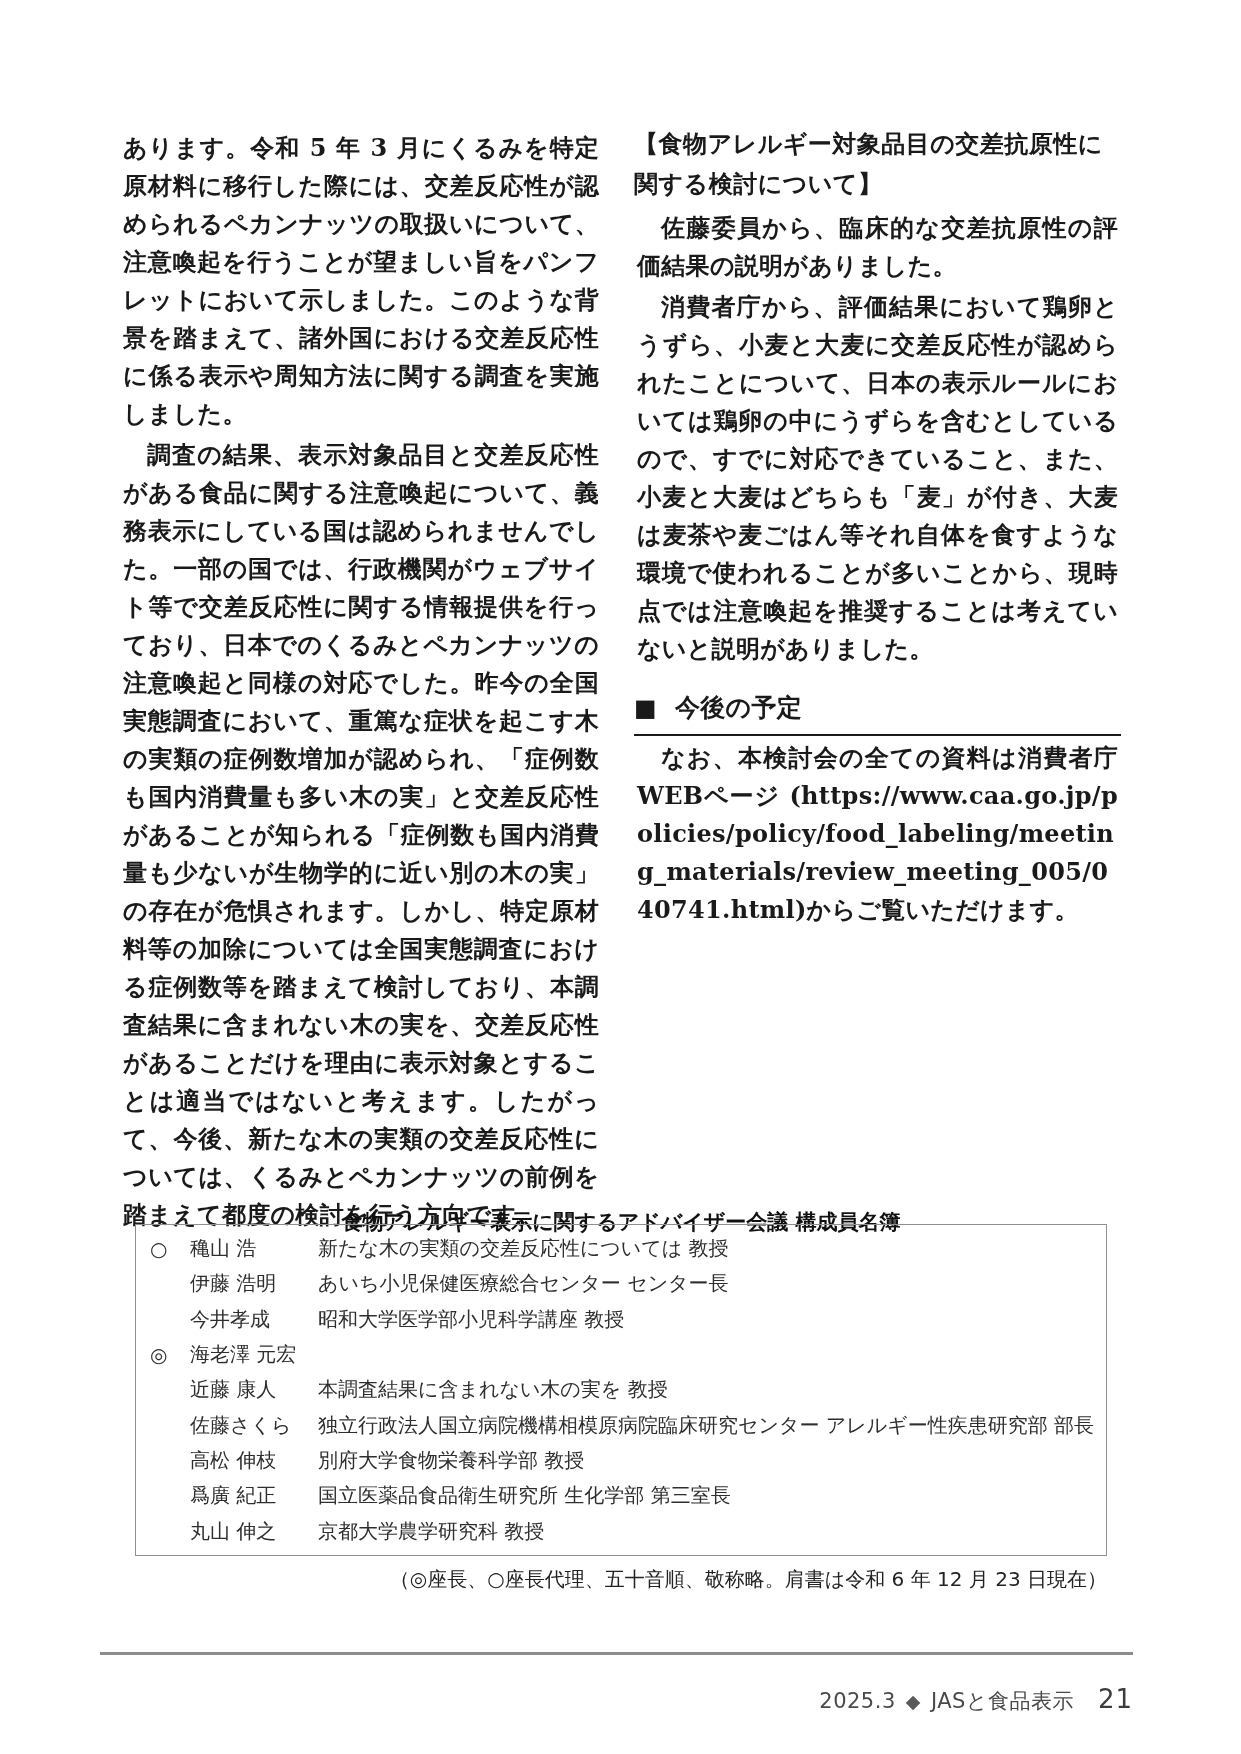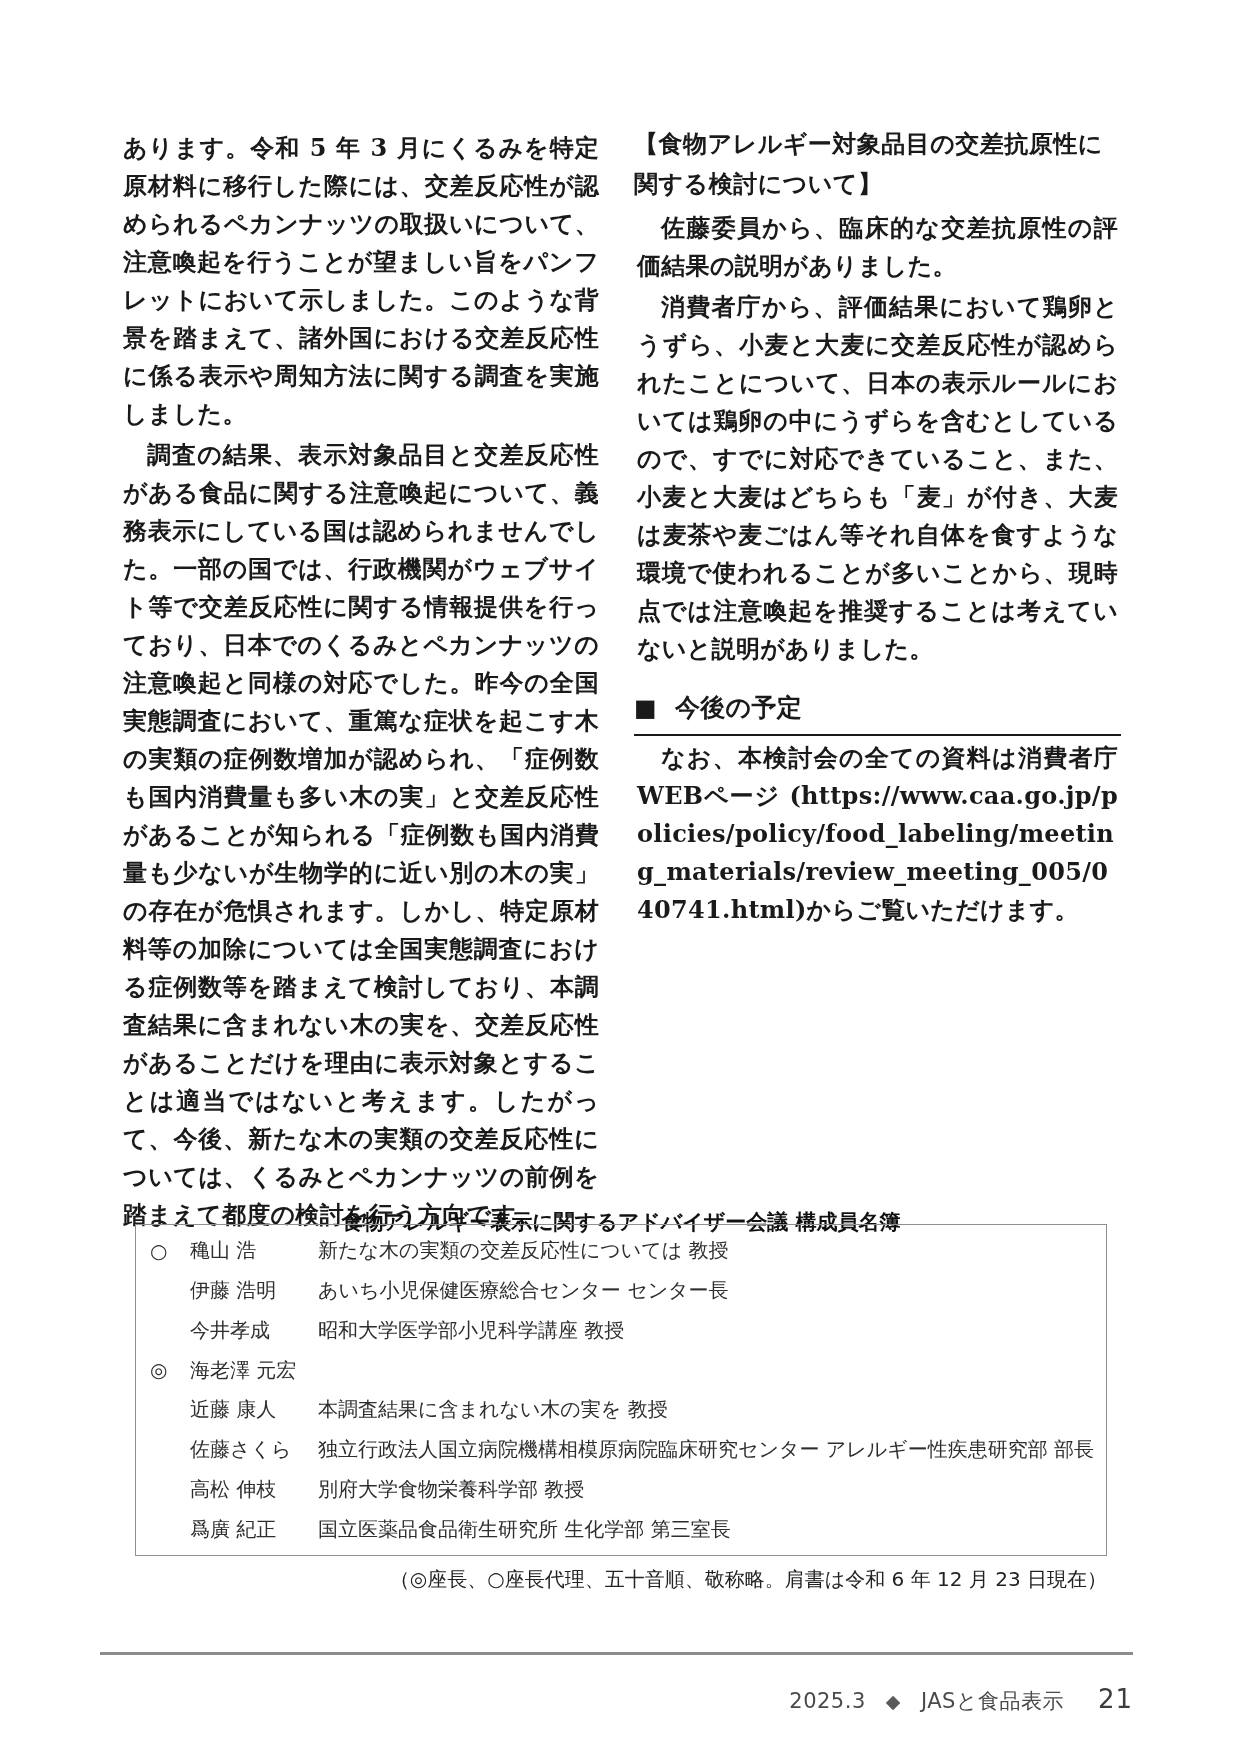--- a/index.html
+++ b/index.html
@@ -125,21 +125,21 @@
   }
   #footer-text {
     position: absolute;
     right: 108px;
     top: 1684px;
     font-family: "DejaVu Sans", "Liberation Sans", sans-serif;
     color: #4a4a4a;
     font-size: 21px;
     display: flex;
     align-items: baseline;
-    gap: 20px;
+    gap: 10px;
     letter-spacing: 0.5px;
     margin-left: 40px;
   }
   #footer-text .diamond { color: #5a5a5a; font-size: 19px; }
   #footer-text .pageno  { font-size: 26px; color: #3d3d3d; margin-left: 14px; letter-spacing: 1px; }
 </style>
 </head>
 <body>
 
 <div id="col-left" class="column">
@@ -194,20 +194,25 @@
   </div>
   <div class="member-row">
     <span class="member-symbol"></span>
     <span class="member-name">高松 伸枝</span>
     <span class="member-affil">別府大学食物栄養科学部 教授</span>
   </div>
   <div class="member-row">
     <span class="member-symbol"></span>
     <span class="member-name">爲廣 紀正</span>
     <span class="member-affil">国立医薬品食品衛生研究所 生化学部 第三室長</span>
+  </div>
+  <div class="member-row">
+    <span class="member-symbol"></span>
+    <span class="member-name">丸山 伸之</span>
+    <span class="member-affil">京都大学農学研究科 教授</span>
   </div>
 </div>
 
 <div id="table-note">（◎座長、○座長代理、五十音順、敬称略。肩書は令和 6 年 12 月 23 日現在）</div>
 
 <div id="footer-rule"></div>
 <div id="footer-text">
   <span>2025.3</span>
   <span class="diamond">◆</span>
   <span>JASと食品表示</span>

